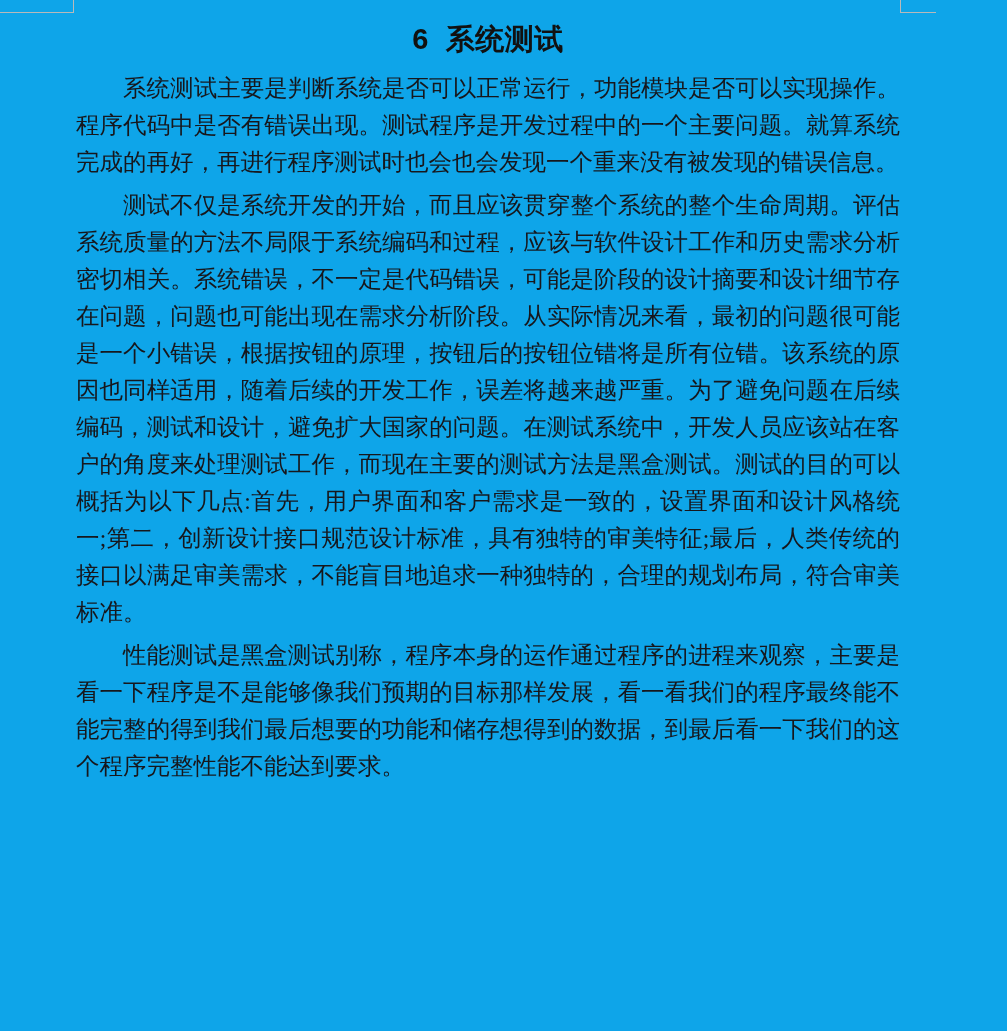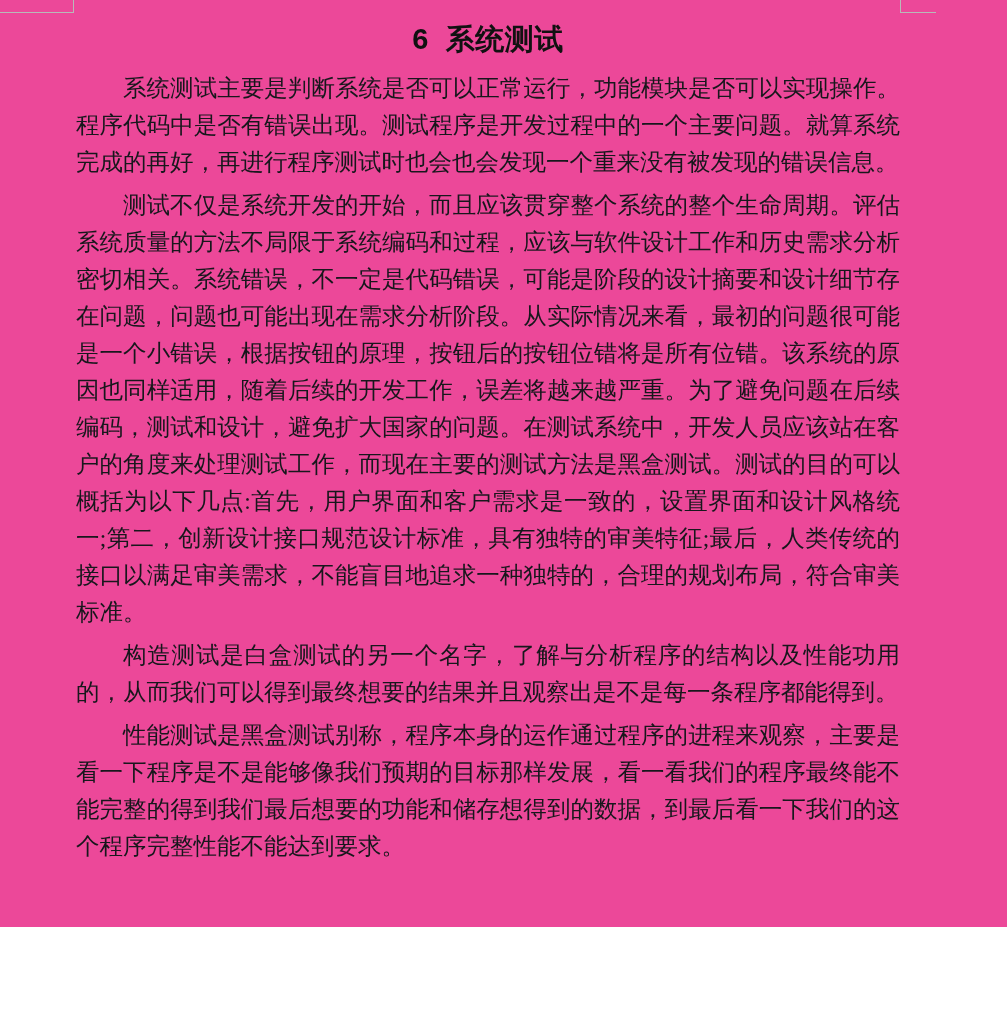--- a/index.html
+++ b/index.html
@@ -9,22 +9,22 @@
   }
   body {
     font-family: "Liberation Serif", "DejaVu Serif", serif;
     color: #1a1a1a;
     -webkit-font-smoothing: antialiased;
   }
 
   #page {
     position: relative;
     width: 1007px;
-    height: 927px;
-    background: #ec4899;
+    height: 1031px;
+    background: #0ea5e9;
     overflow: hidden;
     box-sizing: border-box;
   }
 
   
   .crop-mark {
     position: absolute;
     pointer-events: none;
   }
   .crop-mark .h {
@@ -113,18 +113,17 @@
 
     <h1 class="doc-title">6  系统测试</h1>
 
 
     <p class="body-para" id="para-1">系统测试主要是判断系统是否可以正常运行，功能模块是否可以实现操作。程序代码中是否有错误出现。测试程序是开发过程中的一个主要问题。就算系统完成的再好，再进行程序测试时也会也会发现一个重来没有被发现的错误信息。</p>
 
     <p class="body-para">测试不仅是系统开发的开始，而且应该贯穿整个系统的整个生命周期。评估系统质量的方法不局限于系统编码和过程，应该与软件设计工作和历史需求分析密切相关。系统错误，不一定是代码错误，可能是阶段的设计摘要和设计细节存在问题，问题也可能出现在需求分析阶段。从实际情况来看，最初的问题很可能是一个小错误，根据按钮的原理，按钮后的按钮位错将是所有位错。该系统的原因也同样适用，随着后续的开发工作，误差将越来越严重。为了避免问题在后续编码，测试和设计，避免扩大国家的问题。在测试系统中，开发人员应该站在客户的角度来处理测试工作，而现在主要的测试方法是黑盒测试。测试的目的可以概括为以下几点:首先，用户界面和客户需求是一致的，设置界面和设计风格统一;第二，创新设计接口规范设计标准，具有独特的审美特征;最后，人类传统的接口以满足审美需求，不能盲目地追求一种独特的，合理的规划布局，符合审美标准。</p>
 
 
 
-    <p class="body-para">构造测试是白盒测试的另一个名字，了解与分析程序的结构以及性能功用的，从而我们可以得到最终想要的结果并且观察出是不是每一条程序都能得到。</p>
 
     <p class="body-para">性能测试是黑盒测试别称，程序本身的运作通过程序的进程来观察，主要是看一下程序是不是能够像我们预期的目标那样发展，看一看我们的程序最终能不能完整的得到我们最后想要的功能和储存想得到的数据，到最后看一下我们的这个程序完整性能不能达到要求。</p>
 
   </div>
 </div>
 
 </body></html>

